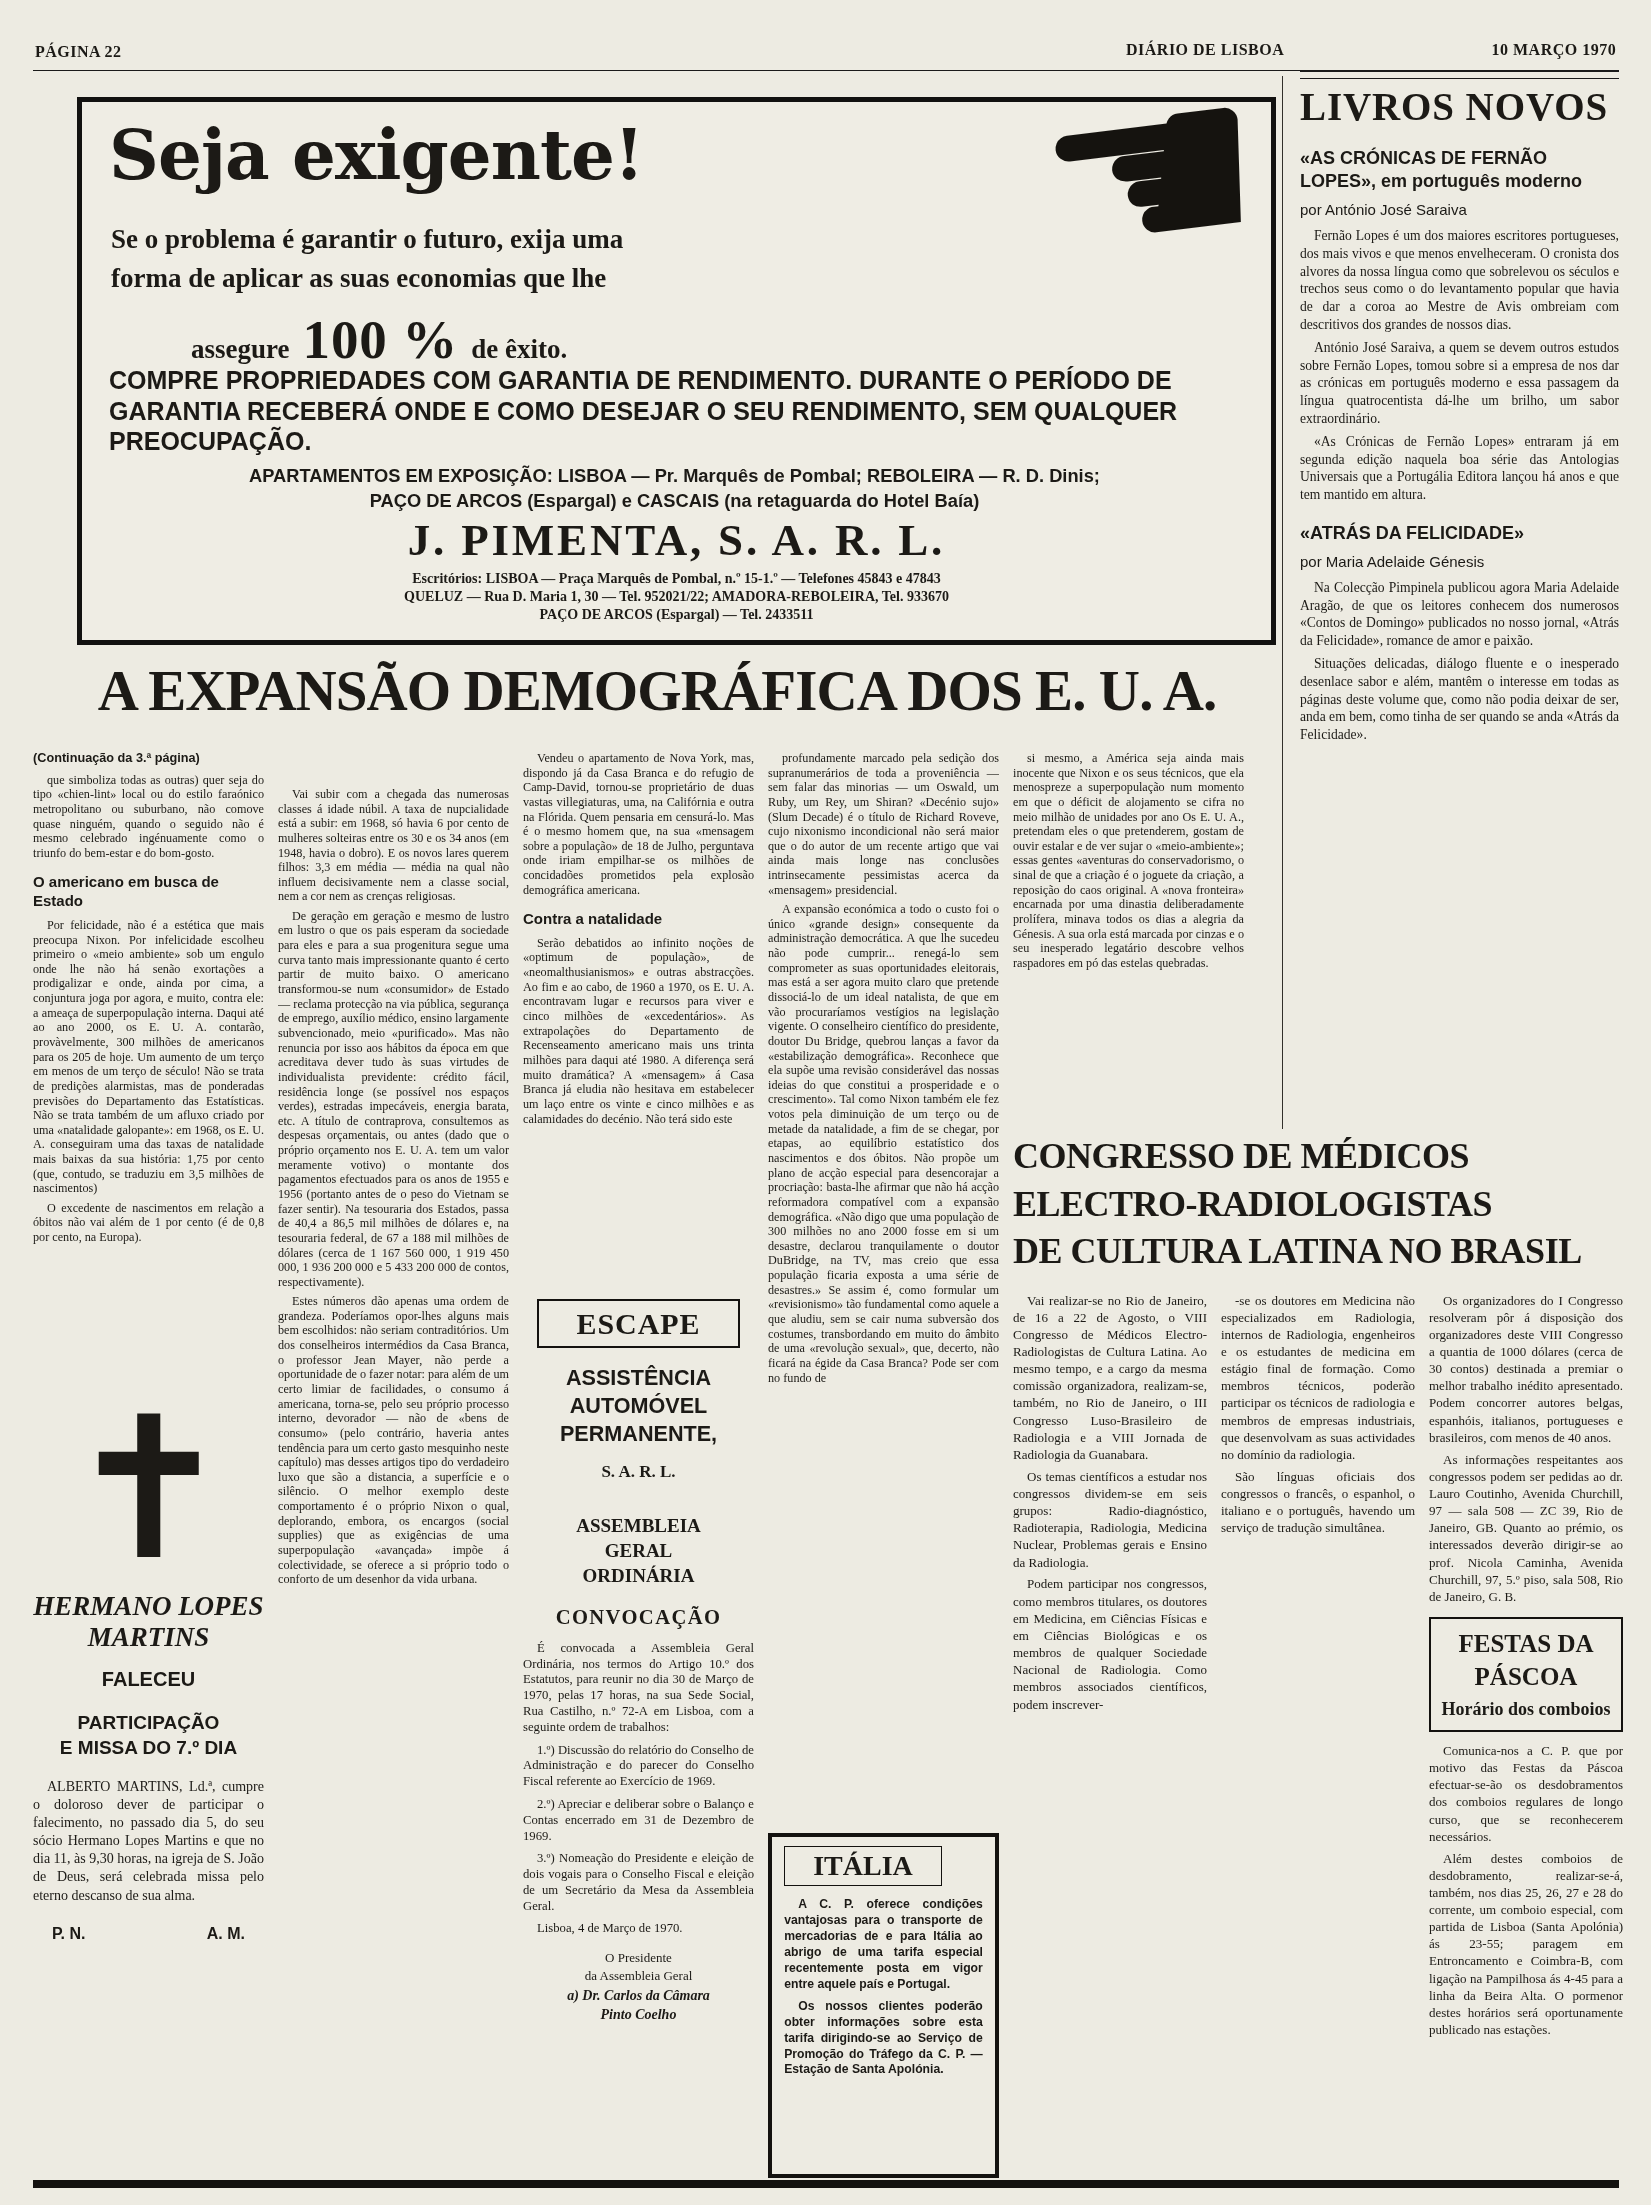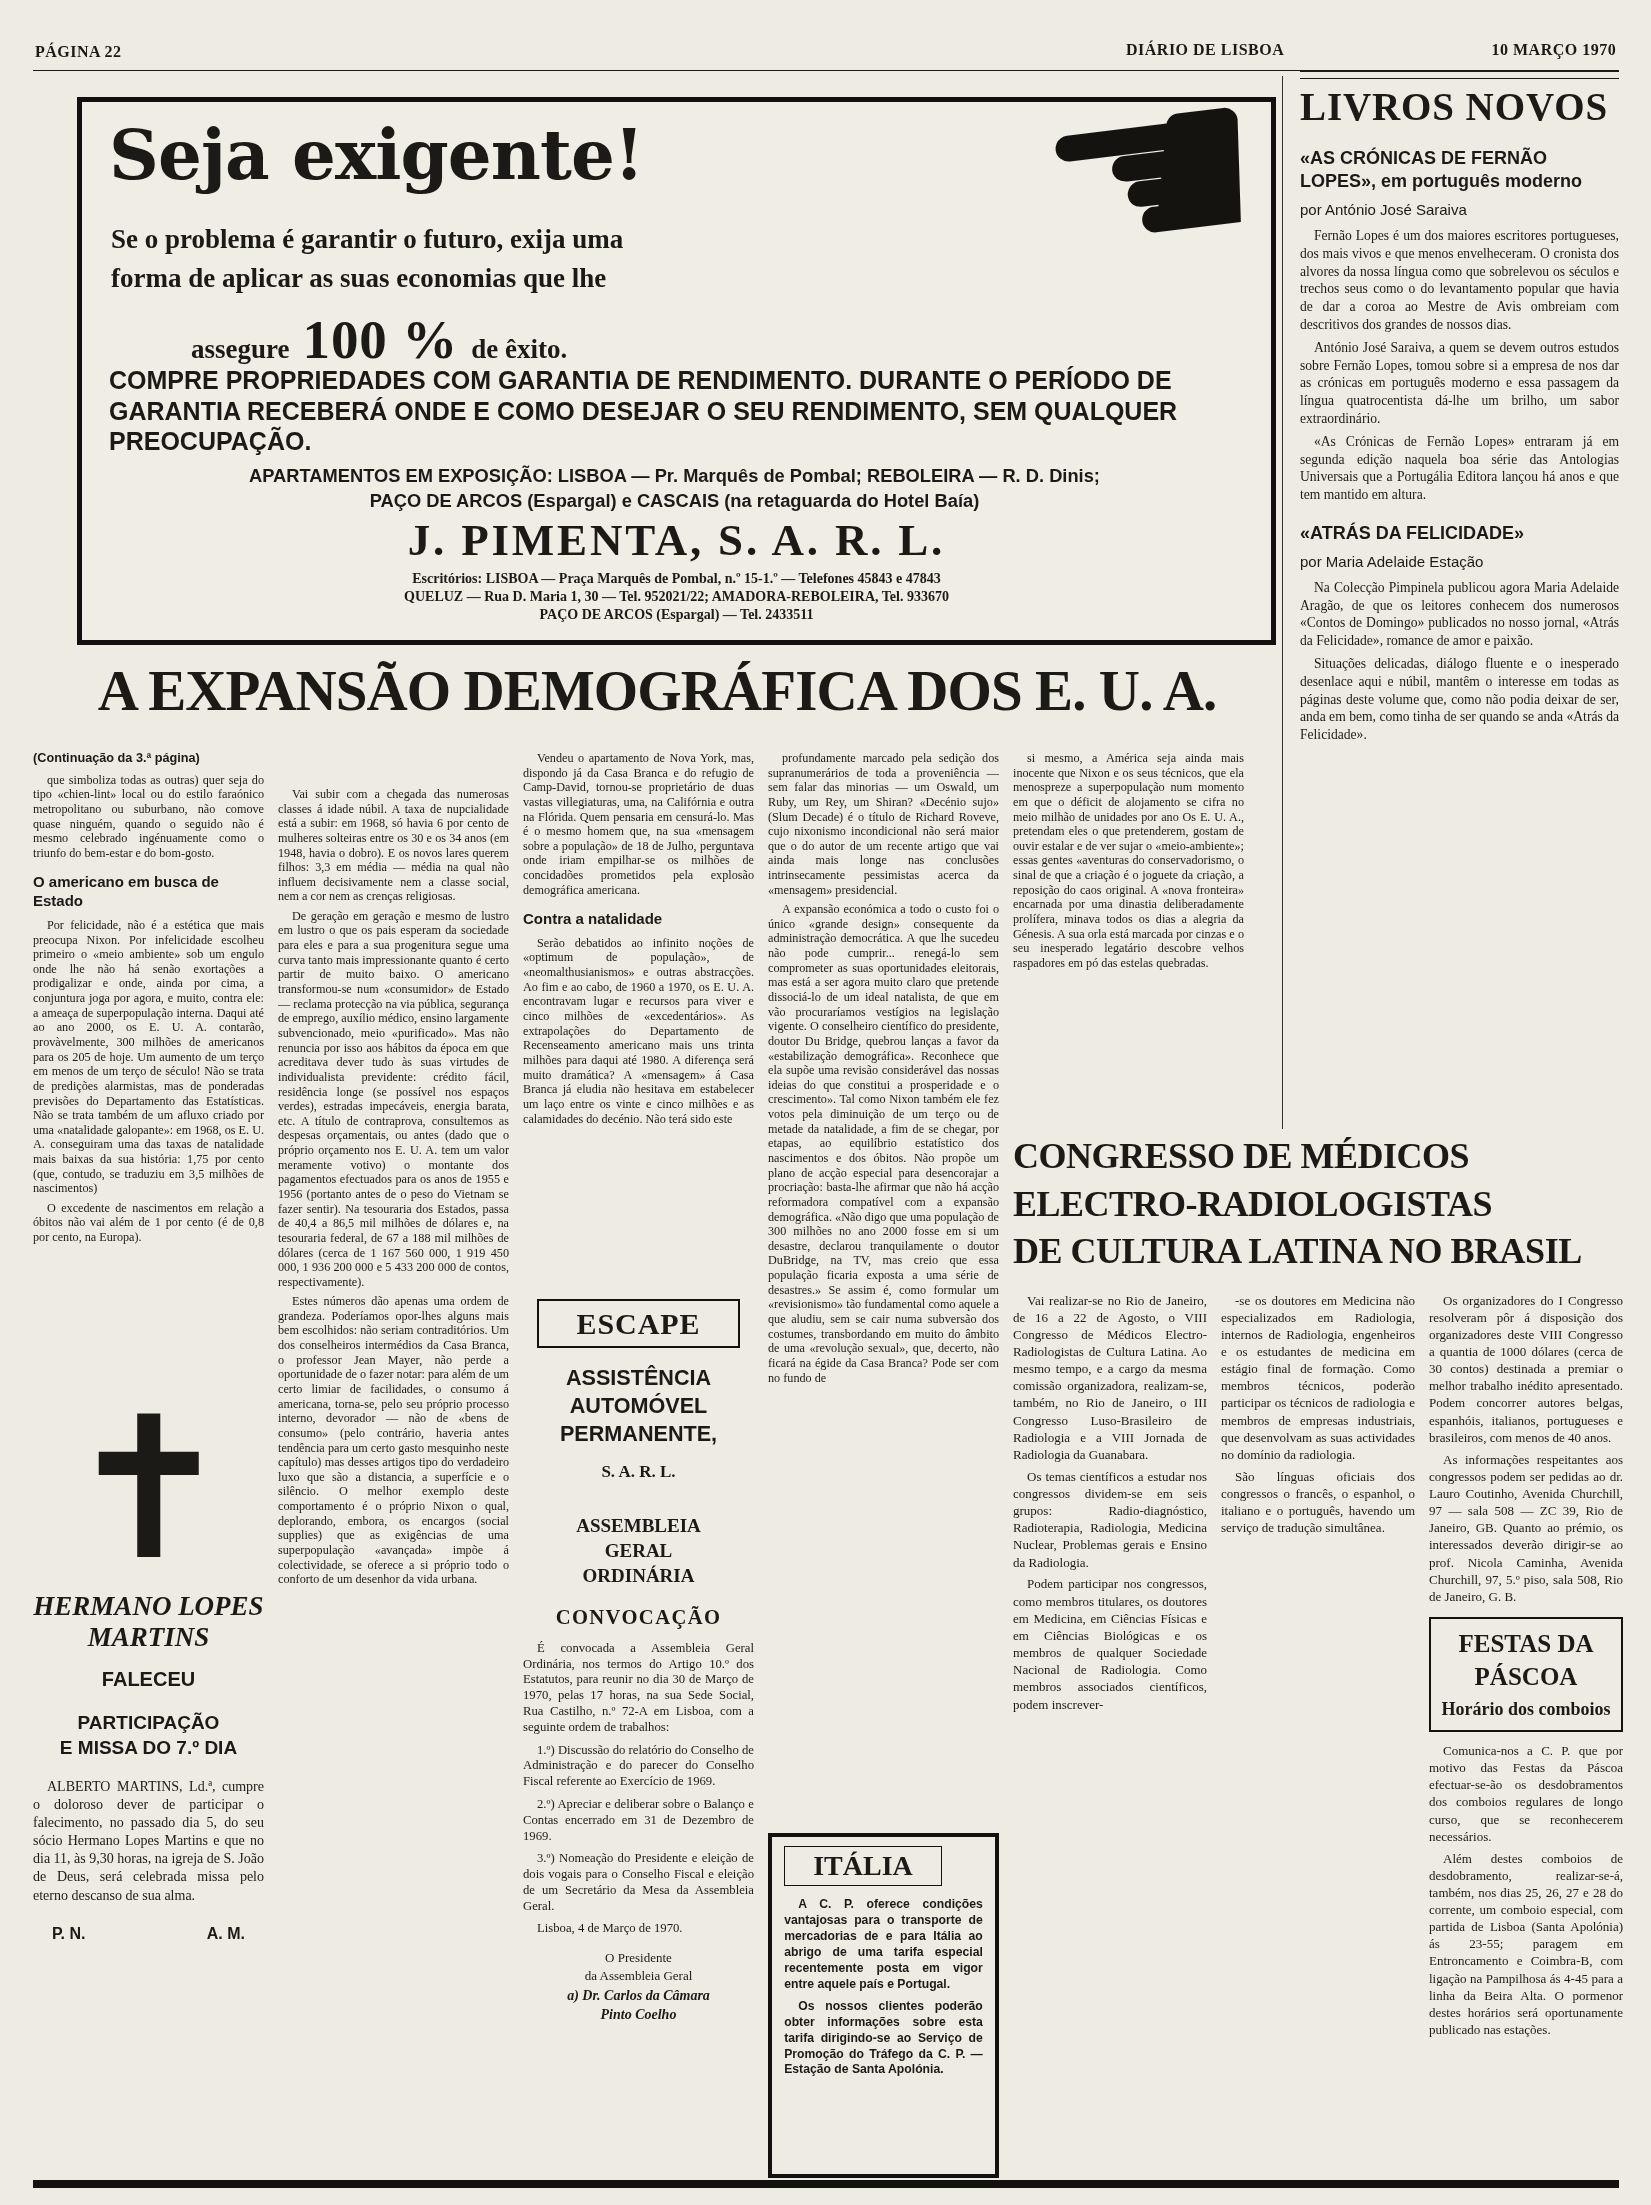--- a/index.html
+++ b/index.html
@@ -150,24 +150,24 @@
   <aside class="livros">
     <h2 class="livros-title">LIVROS NOVOS</h2>
     <h3 class="review-title">«AS CRÓNICAS DE FERNÃO LOPES», em português moderno</h3>
     <div class="review-byline">por António José Saraiva</div>
     <div class="review-body">
         <p class="para">Fernão Lopes é um dos maiores escritores portugueses, dos mais vivos e que menos envelheceram. O cronista dos alvores da nossa língua como que sobrelevou os séculos e trechos seus como o do levantamento popular que havia de dar a coroa ao Mestre de Avis ombreiam com descritivos dos grandes de nossos dias.</p>
         <p class="para">António José Saraiva, a quem se devem outros estudos sobre Fernão Lopes, tomou sobre si a empresa de nos dar as crónicas em português moderno e essa passagem da língua quatrocentista dá-lhe um brilho, um sabor extraordinário.</p>
         <p class="para">«As Crónicas de Fernão Lopes» entraram já em segunda edição naquela boa série das Antologias Universais que a Portugália Editora lançou há anos e que tem mantido em altura.</p>
       </div>
     <h3 class="review-title">«ATRÁS DA FELICIDADE»</h3>
-    <div class="review-byline">por Maria Adelaide Estação</div>
+    <div class="review-byline">por Maria Adelaide Génesis</div>
     <div class="review-body">
         <p class="para">Na Colecção Pimpinela publicou agora Maria Adelaide Aragão, de que os leitores conhecem dos numerosos «Contos de Domingo» publicados no nosso jornal, «Atrás da Felicidade», romance de amor e paixão.</p>
-        <p class="para">Situações delicadas, diálogo fluente e o inesperado desenlace aqui e núbil, mantêm o interesse em todas as páginas deste volume que, como não podia deixar de ser, anda em bem, como tinha de ser quando se anda «Atrás da Felicidade».</p>
+        <p class="para">Situações delicadas, diálogo fluente e o inesperado desenlace sabor e além, mantêm o interesse em todas as páginas deste volume que, como não podia deixar de ser, anda em bem, como tinha de ser quando se anda «Atrás da Felicidade».</p>
       </div>
   </aside>
 
   <h1 class="headline-main">A EXPANSÃO DEMOGRÁFICA DOS E. U. A.</h1>
 
   <div class="col" id="col1">
     <div class="continuation">(Continuação da 3.ª página)</div>
     <div>
         <p class="para">que simboliza todas as outras) quer seja do tipo «chien-lint» local ou do estilo faraónico metropolitano ou suburbano, não comove quase ninguém, quando o seguido não é mesmo celebrado ingénuamente como o triunfo do bem-estar e do bom-gosto.</p>
         <h4 class="subhead">O americano em busca de Estado</h4>

